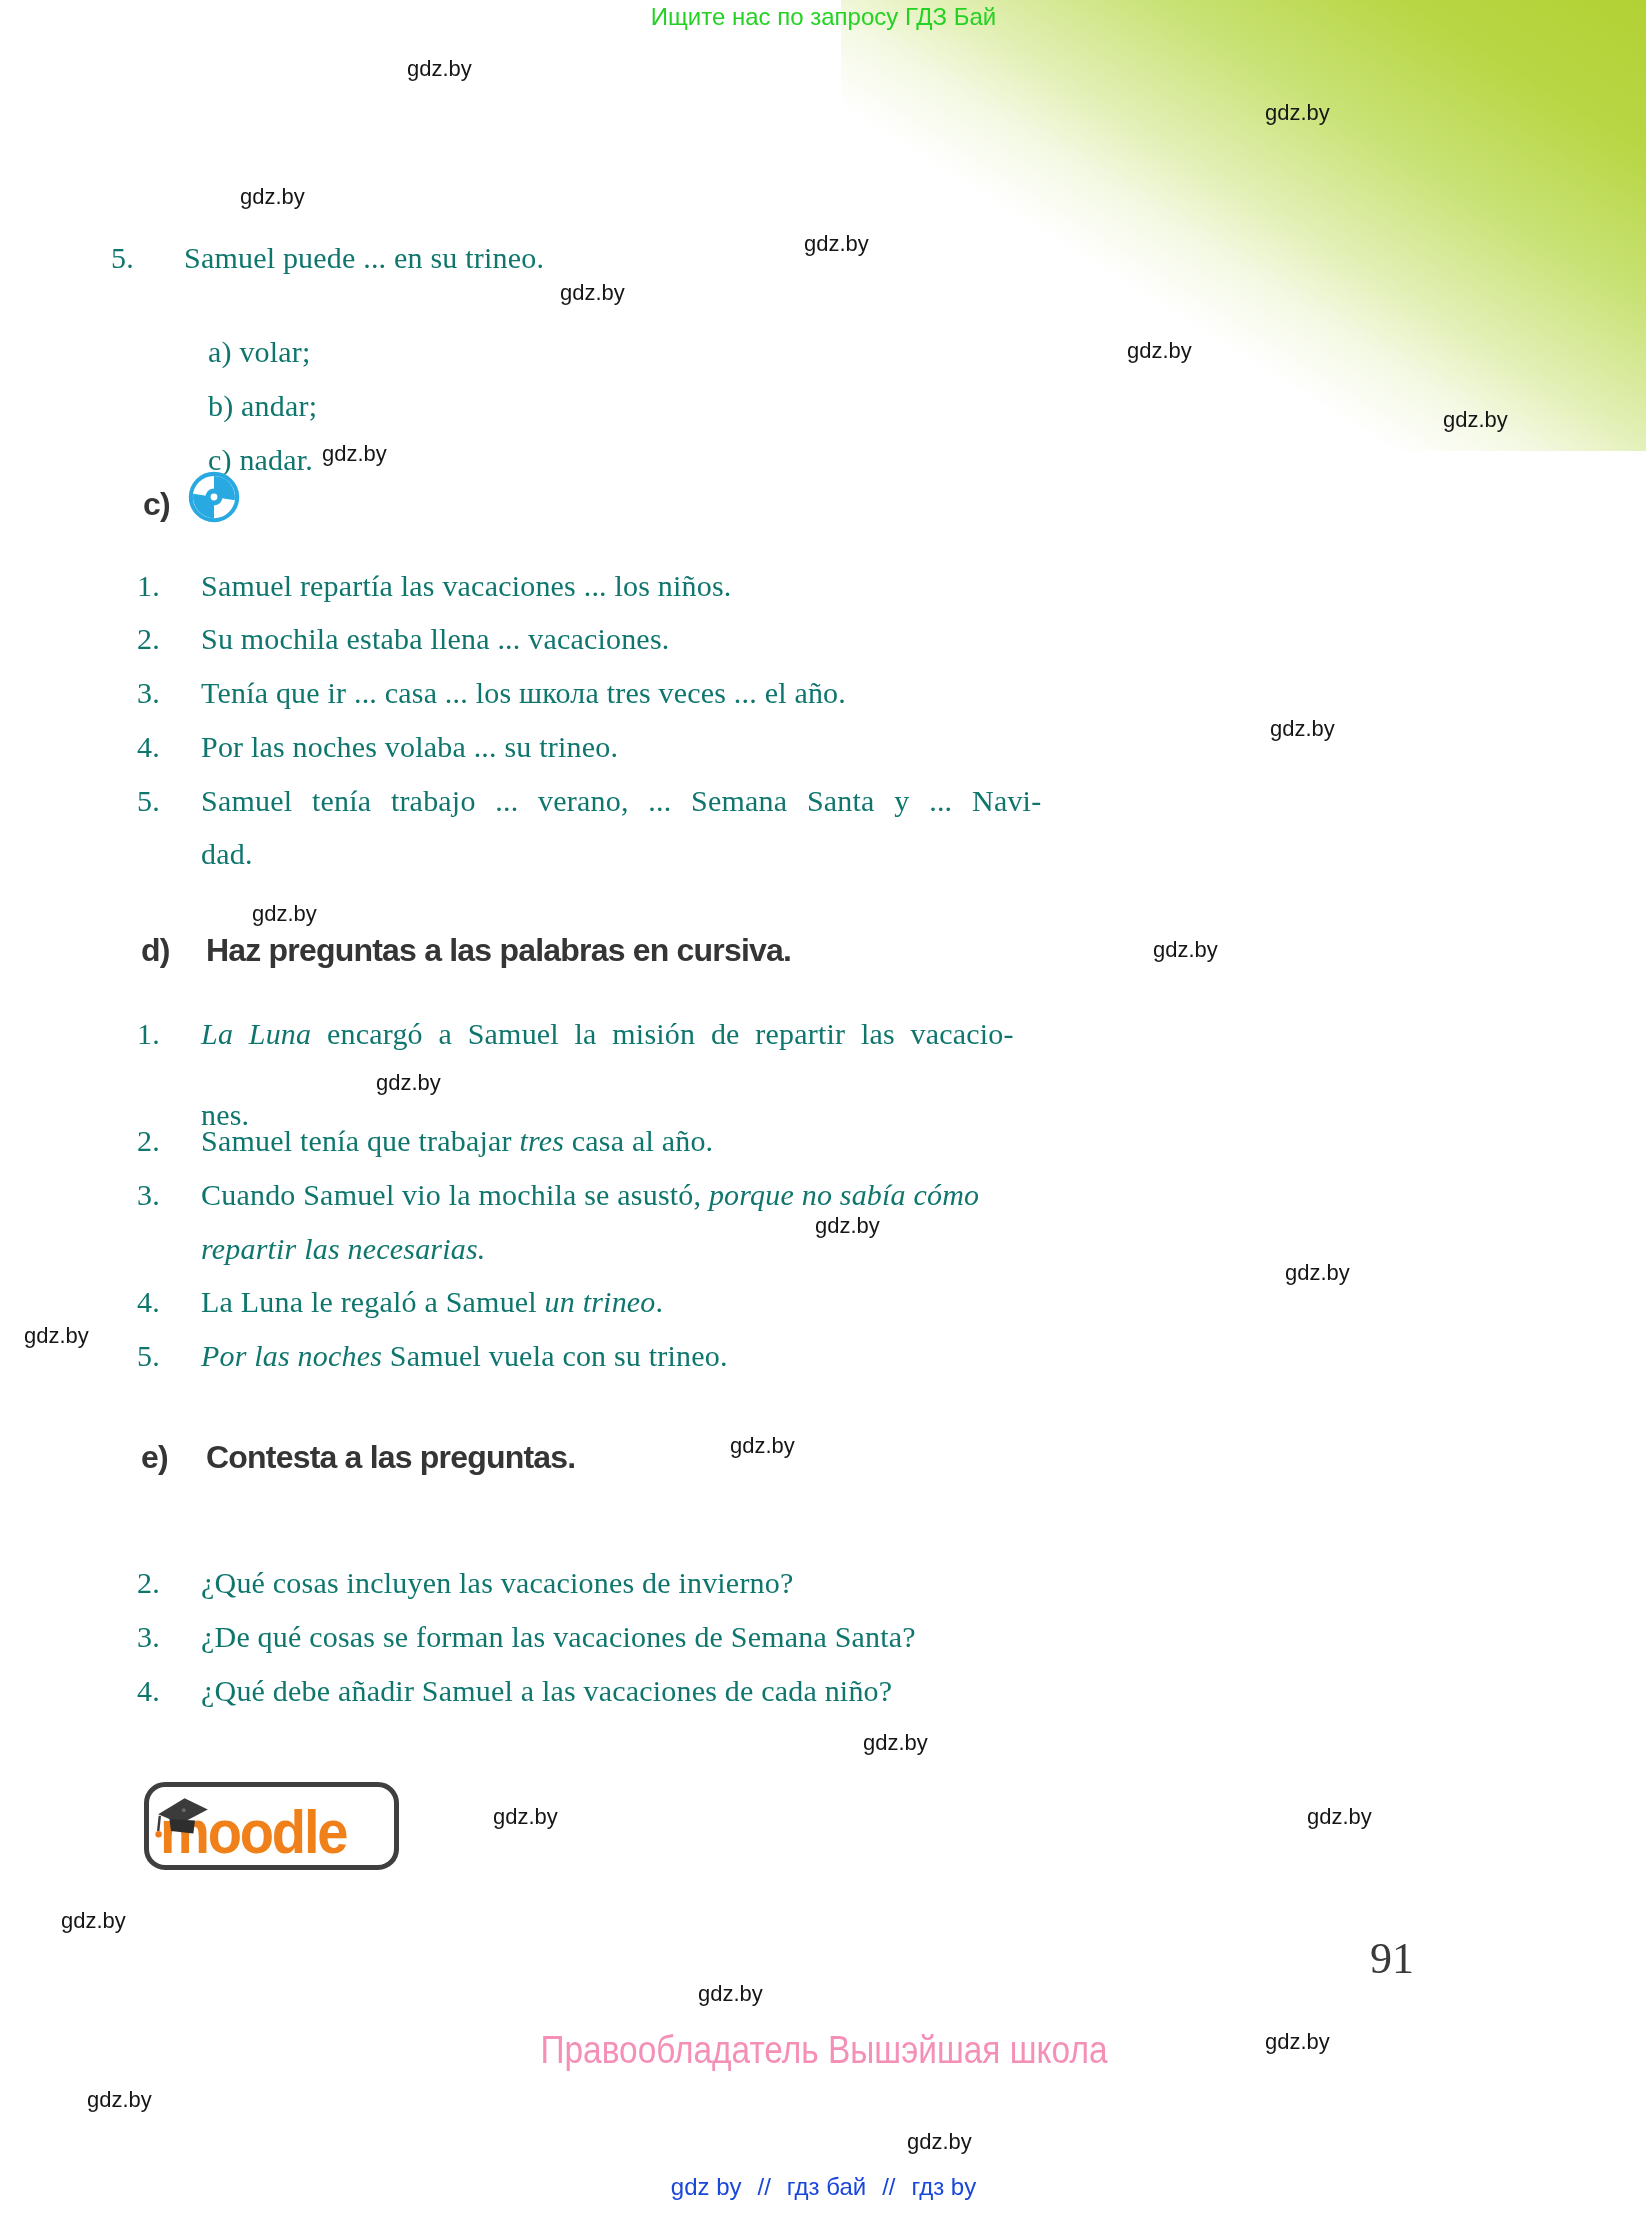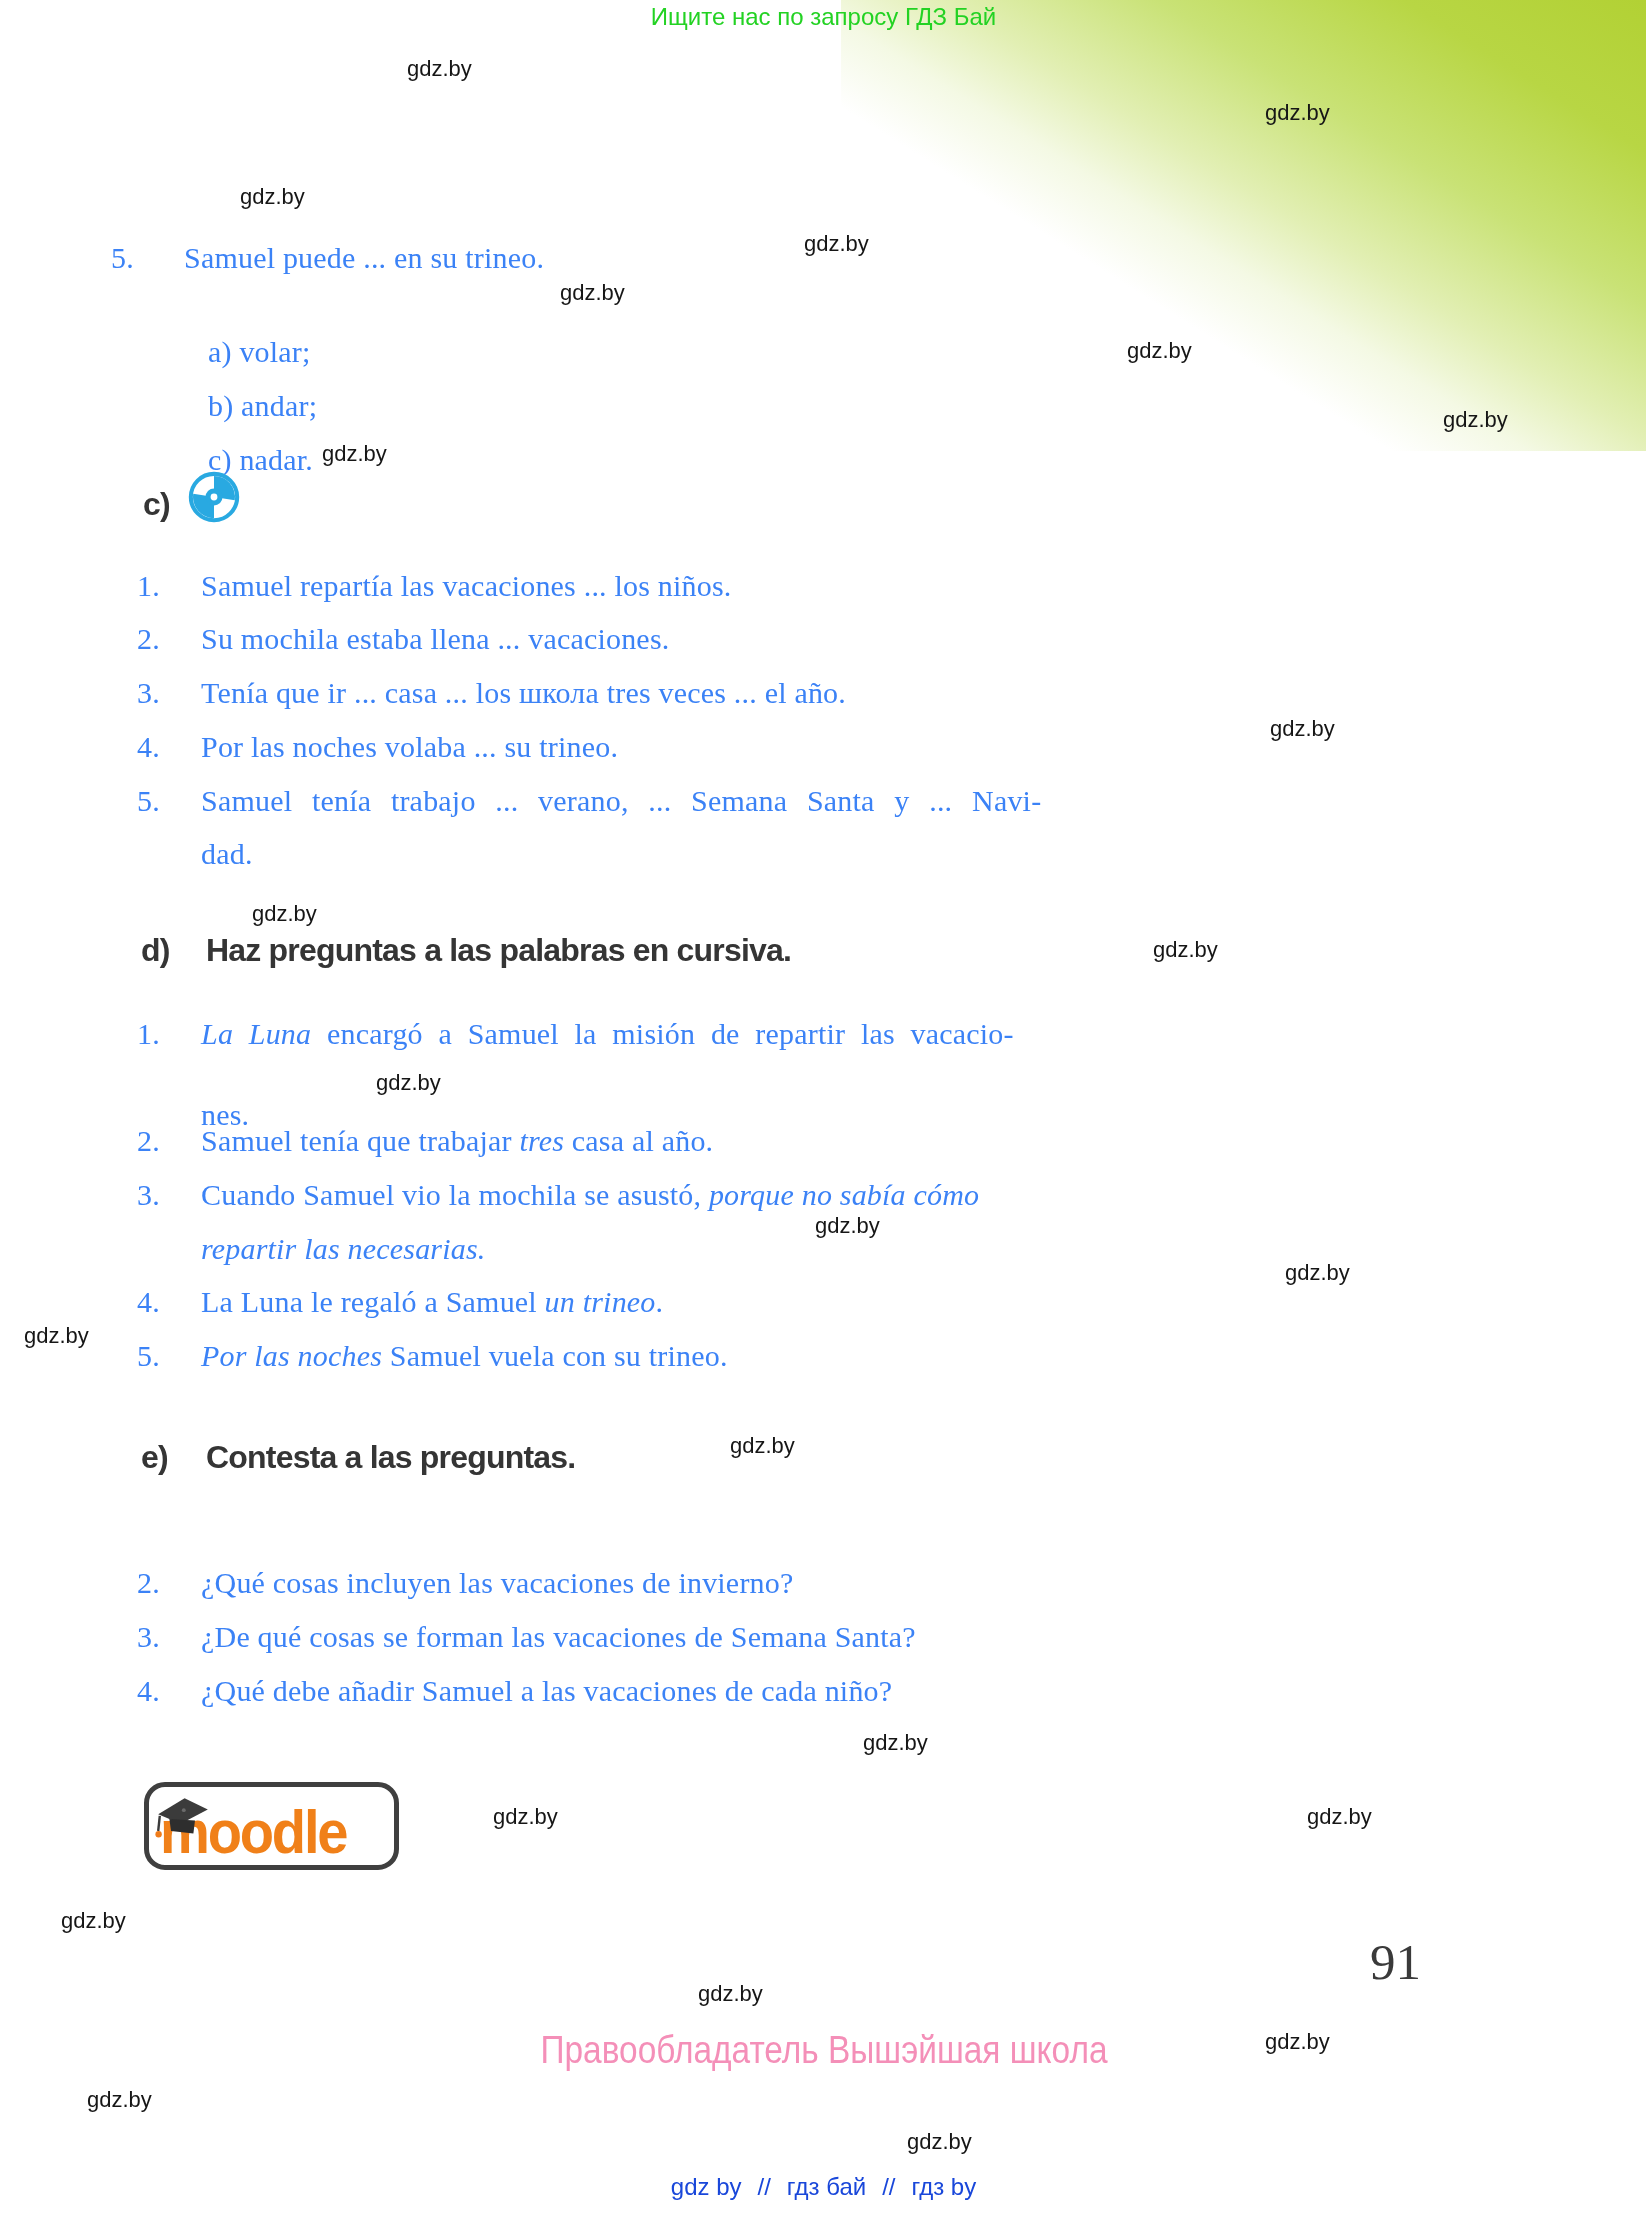--- a/index.html
+++ b/index.html
@@ -17,21 +17,21 @@
   .banner {
     position:absolute; top:3.2px; left:50%; transform:translateX(-50%);
     font-family:"Liberation Sans", sans-serif; font-size:24px;
     color:#23d223; white-space:nowrap;
   }
   .wm {
     position:absolute; font-family:"Liberation Sans", sans-serif;
     font-size:22px; color:#161616; white-space:nowrap;
   }
   .t {
-    position:absolute; font-size:30px; color:#3b82f6;
+    position:absolute; font-size:30px; color:#0f766e;
     white-space:nowrap; line-height:35px; letter-spacing:0.2px;
   }
   .t .num { display:inline-block; width:64px; }
   .t .num-wide { display:inline-block; width:73px; }
   .it { font-style:italic; }
   .hd {
     position:absolute; font-family:"Liberation Sans", sans-serif;
     font-weight:bold; font-size:32px; letter-spacing:-0.8px;
     color:#353535; white-space:nowrap; line-height:37px;
   }
@@ -46,21 +46,21 @@
   .moodle-text {
     position:absolute; left:11.3px; bottom:1.6px;
     font-family:"Liberation Sans", sans-serif; font-weight:bold;
     font-size:61px; letter-spacing:-2.4px; color:#f08019;
     transform:scaleX(0.92); transform-origin:0 100%;
     line-height:1; white-space:nowrap;
   }
   .cap-icon { position:absolute; left:6.4px; top:6.4px; }
   .page-num {
     position:absolute; left:1370px; top:1933px;
-    font-size:51px; color:#3a3a3a;
+    font-size:44px; color:#3a3a3a;
   }
   .copyright {
     position:absolute; top:2029px; left:50%;
     transform:translateX(-50%) scaleX(0.88);
     font-family:"Liberation Sans", sans-serif; font-size:38px;
     color:#f48fb8; white-space:nowrap;
   }
   .footer-links {
     position:absolute; top:2173px; left:50%; transform:translateX(-50%);
     font-family:"Liberation Sans", sans-serif; font-size:24px;

